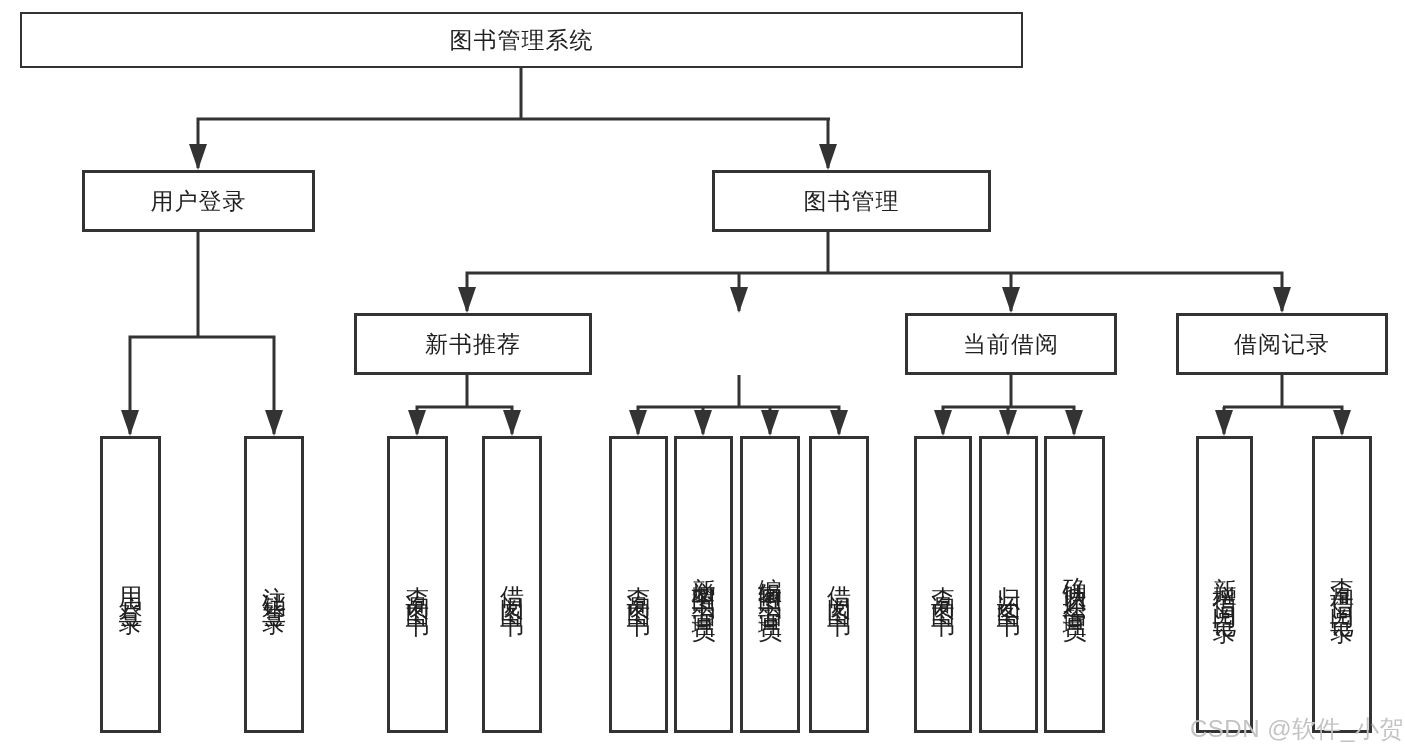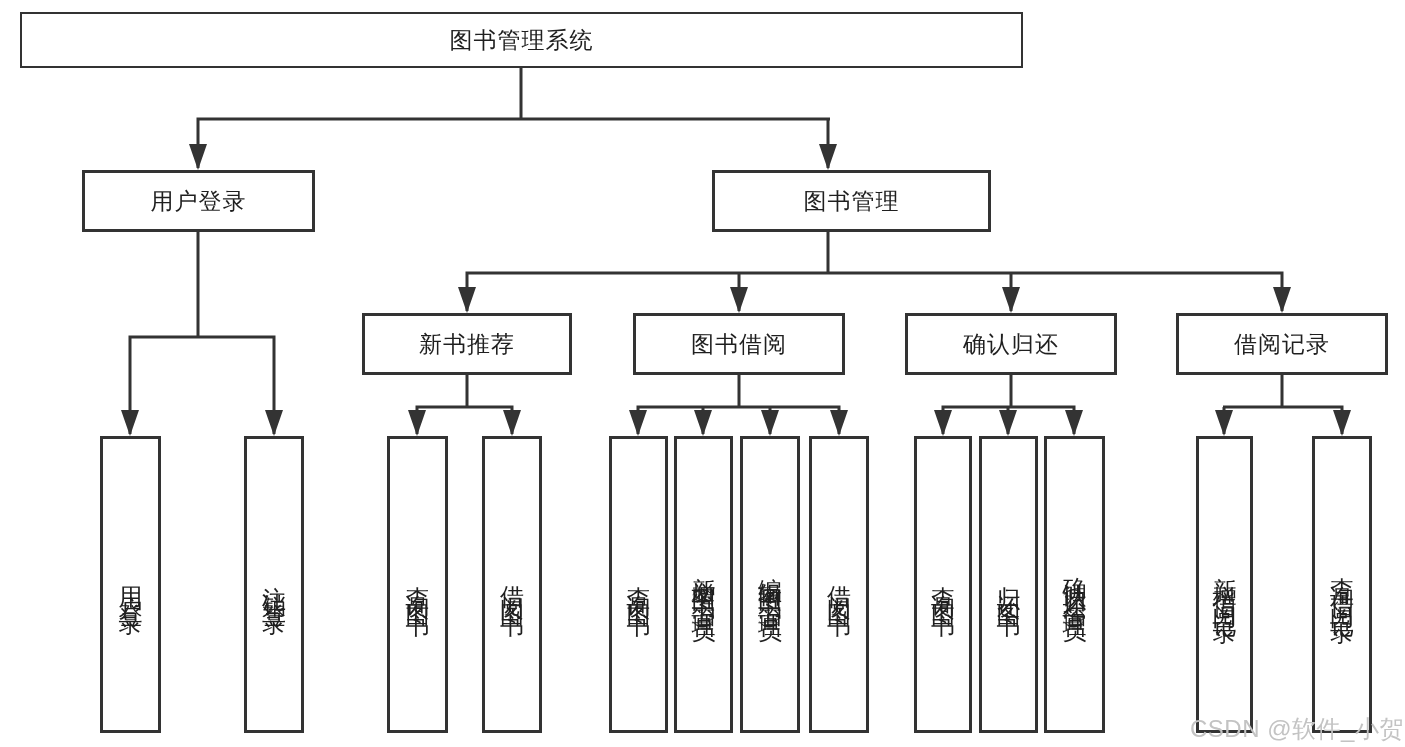--- a/index.html
+++ b/index.html
@@ -106,28 +106,25 @@
     <span>图书管理系统</span>
   </div>
 
   <div class="node h" style="left:82px;top:170px;width:233px;height:62px">
     <span>用户登录</span>
   </div>
   <div class="node h" style="left:712px;top:170px;width:279px;height:62px">
     <span>图书管理</span>
   </div>
 
-  <div class="node h" style="left:362px;top:313px;width:210px;height:62px">
+  <div class="node h" style="left:354px;top:313px;width:238px;height:62px">
     <span>新书推荐</span>
   </div>
-  <div class="node h" style="left:633px;top:313px;width:212px;height:62px">
-    <span>图书借阅</span>
-  </div>
   <div class="node h" style="left:905px;top:313px;width:212px;height:62px">
-    <span>确认归还</span>
+    <span>当前借阅</span>
   </div>
   <div class="node h" style="left:1176px;top:313px;width:212px;height:62px">
     <span>借阅记录</span>
   </div>
 
   <div class="node v" style="left:100px;top:436px;width:61px;height:297px">
     <span>用户登录</span>
   </div>
   <div class="node v" style="left:244px;top:436px;width:60px;height:297px">
     <span>注销登录</span>

